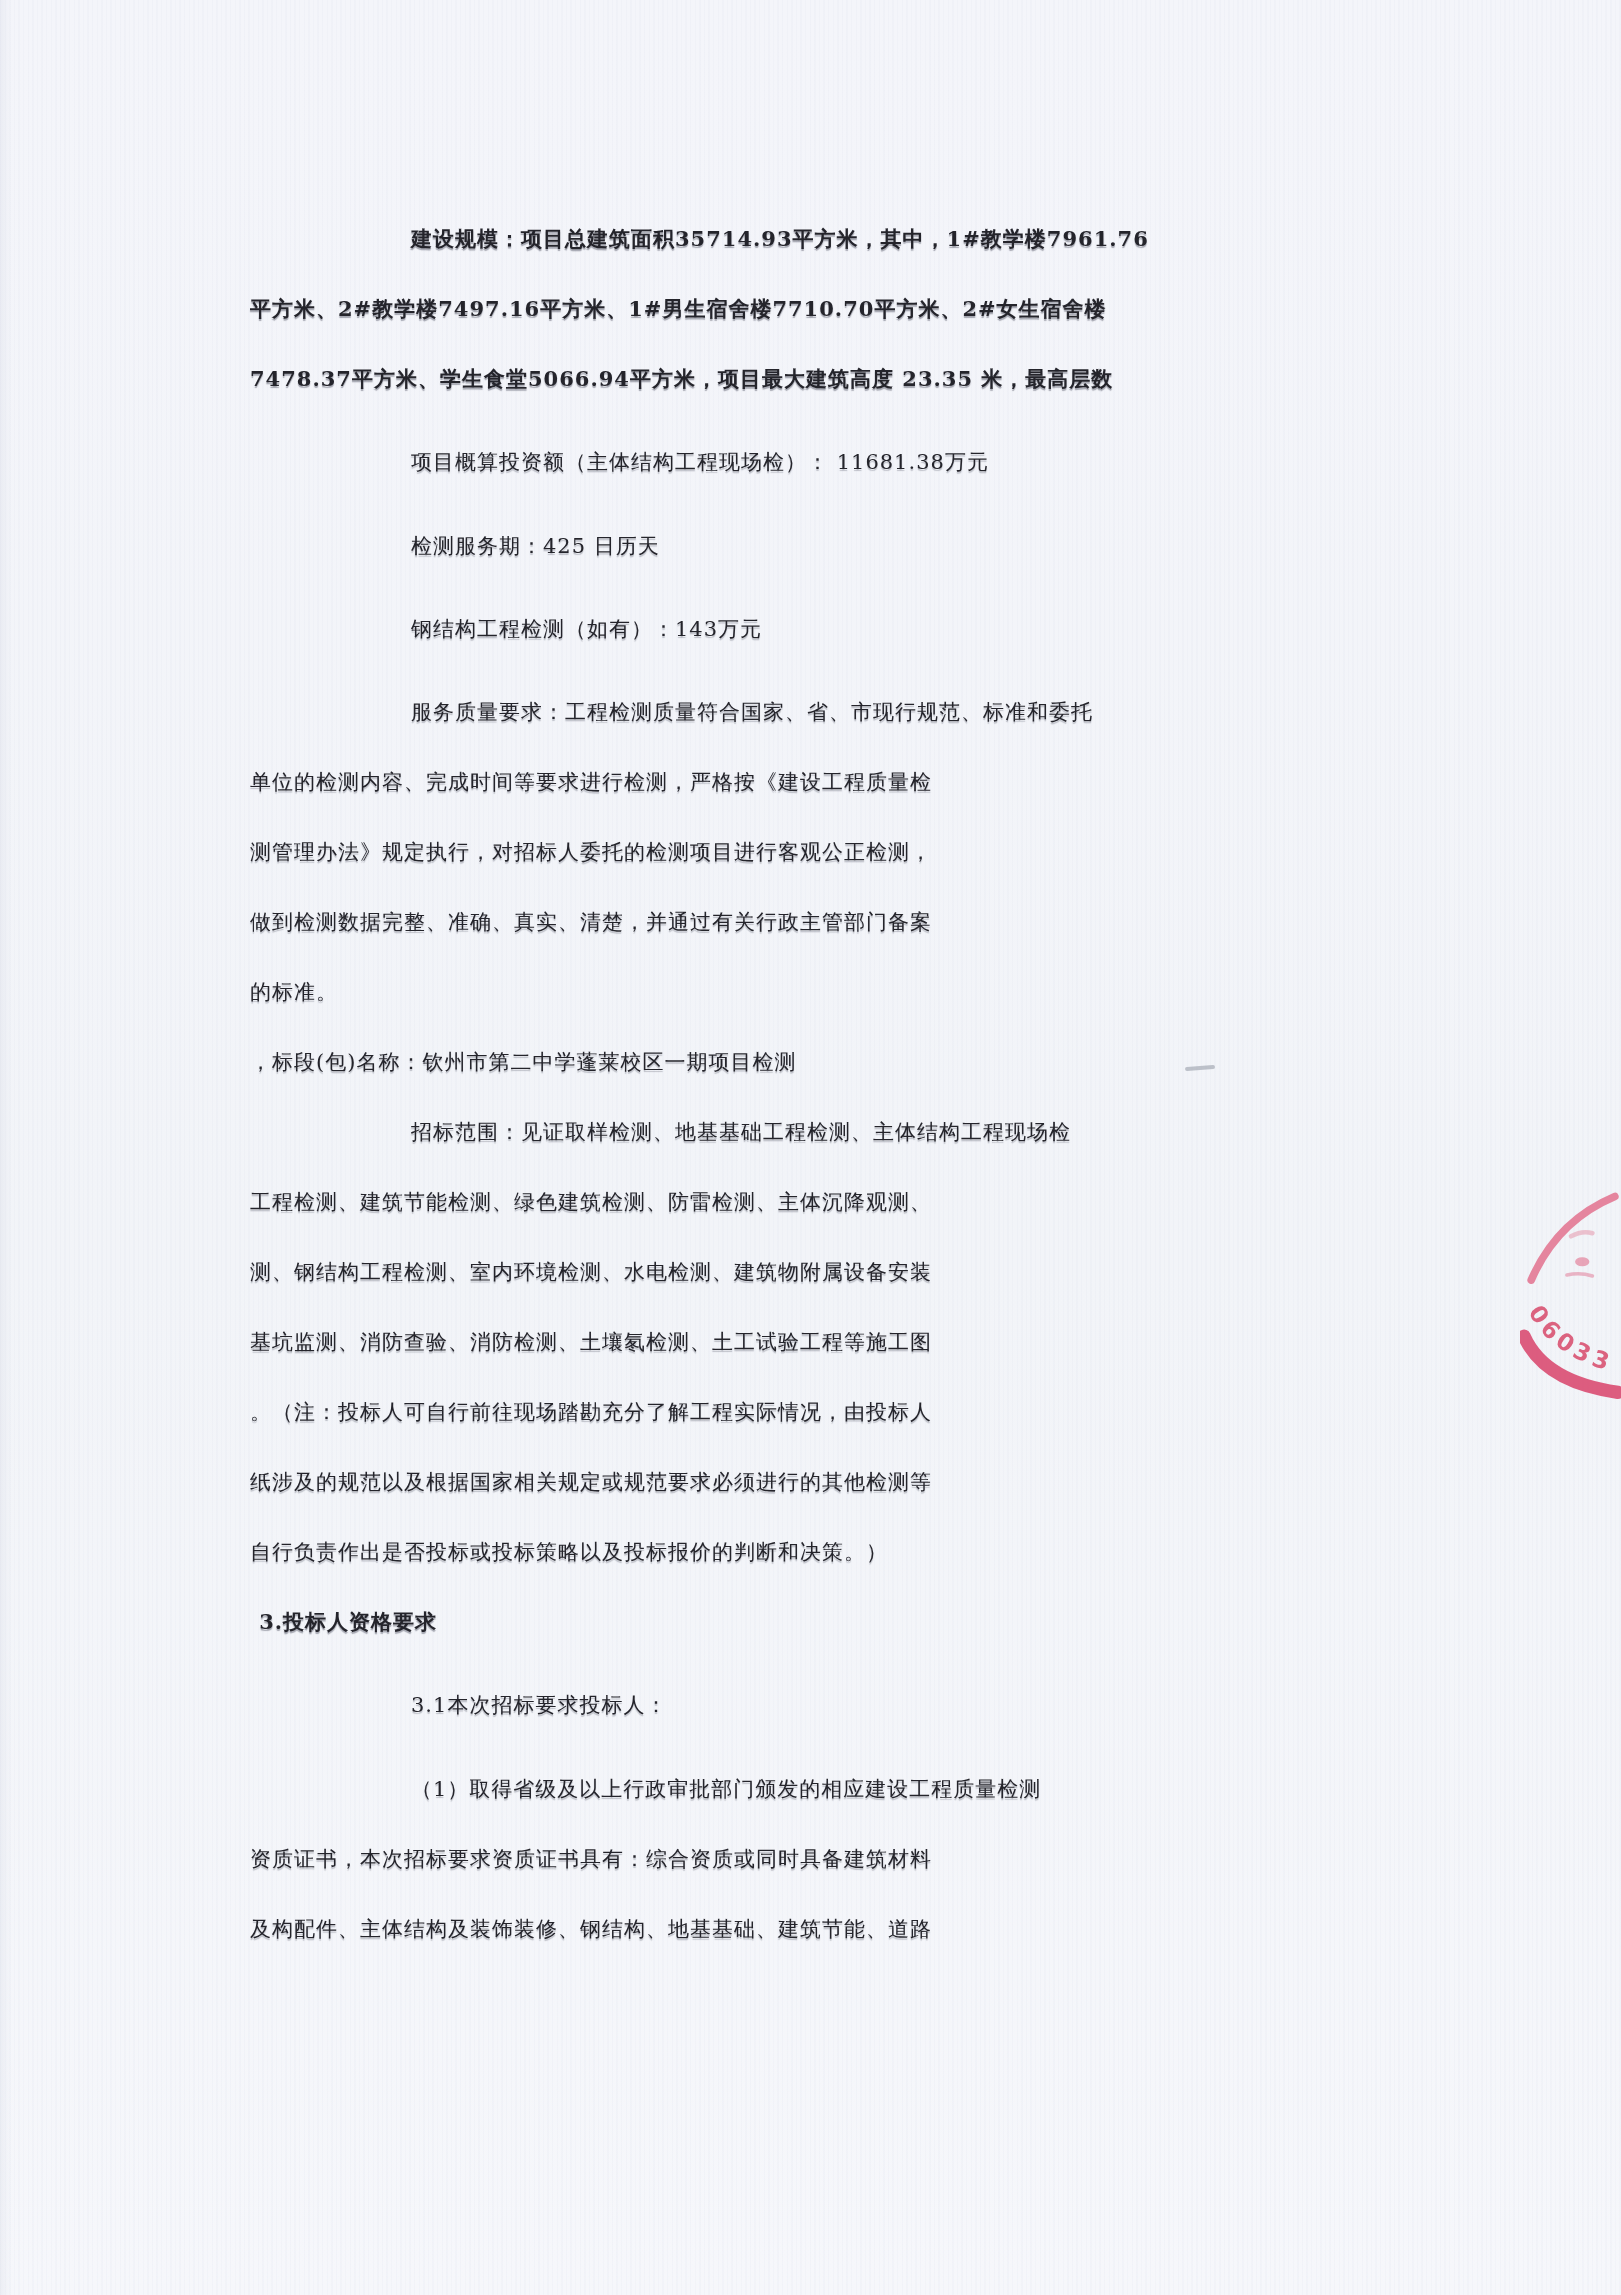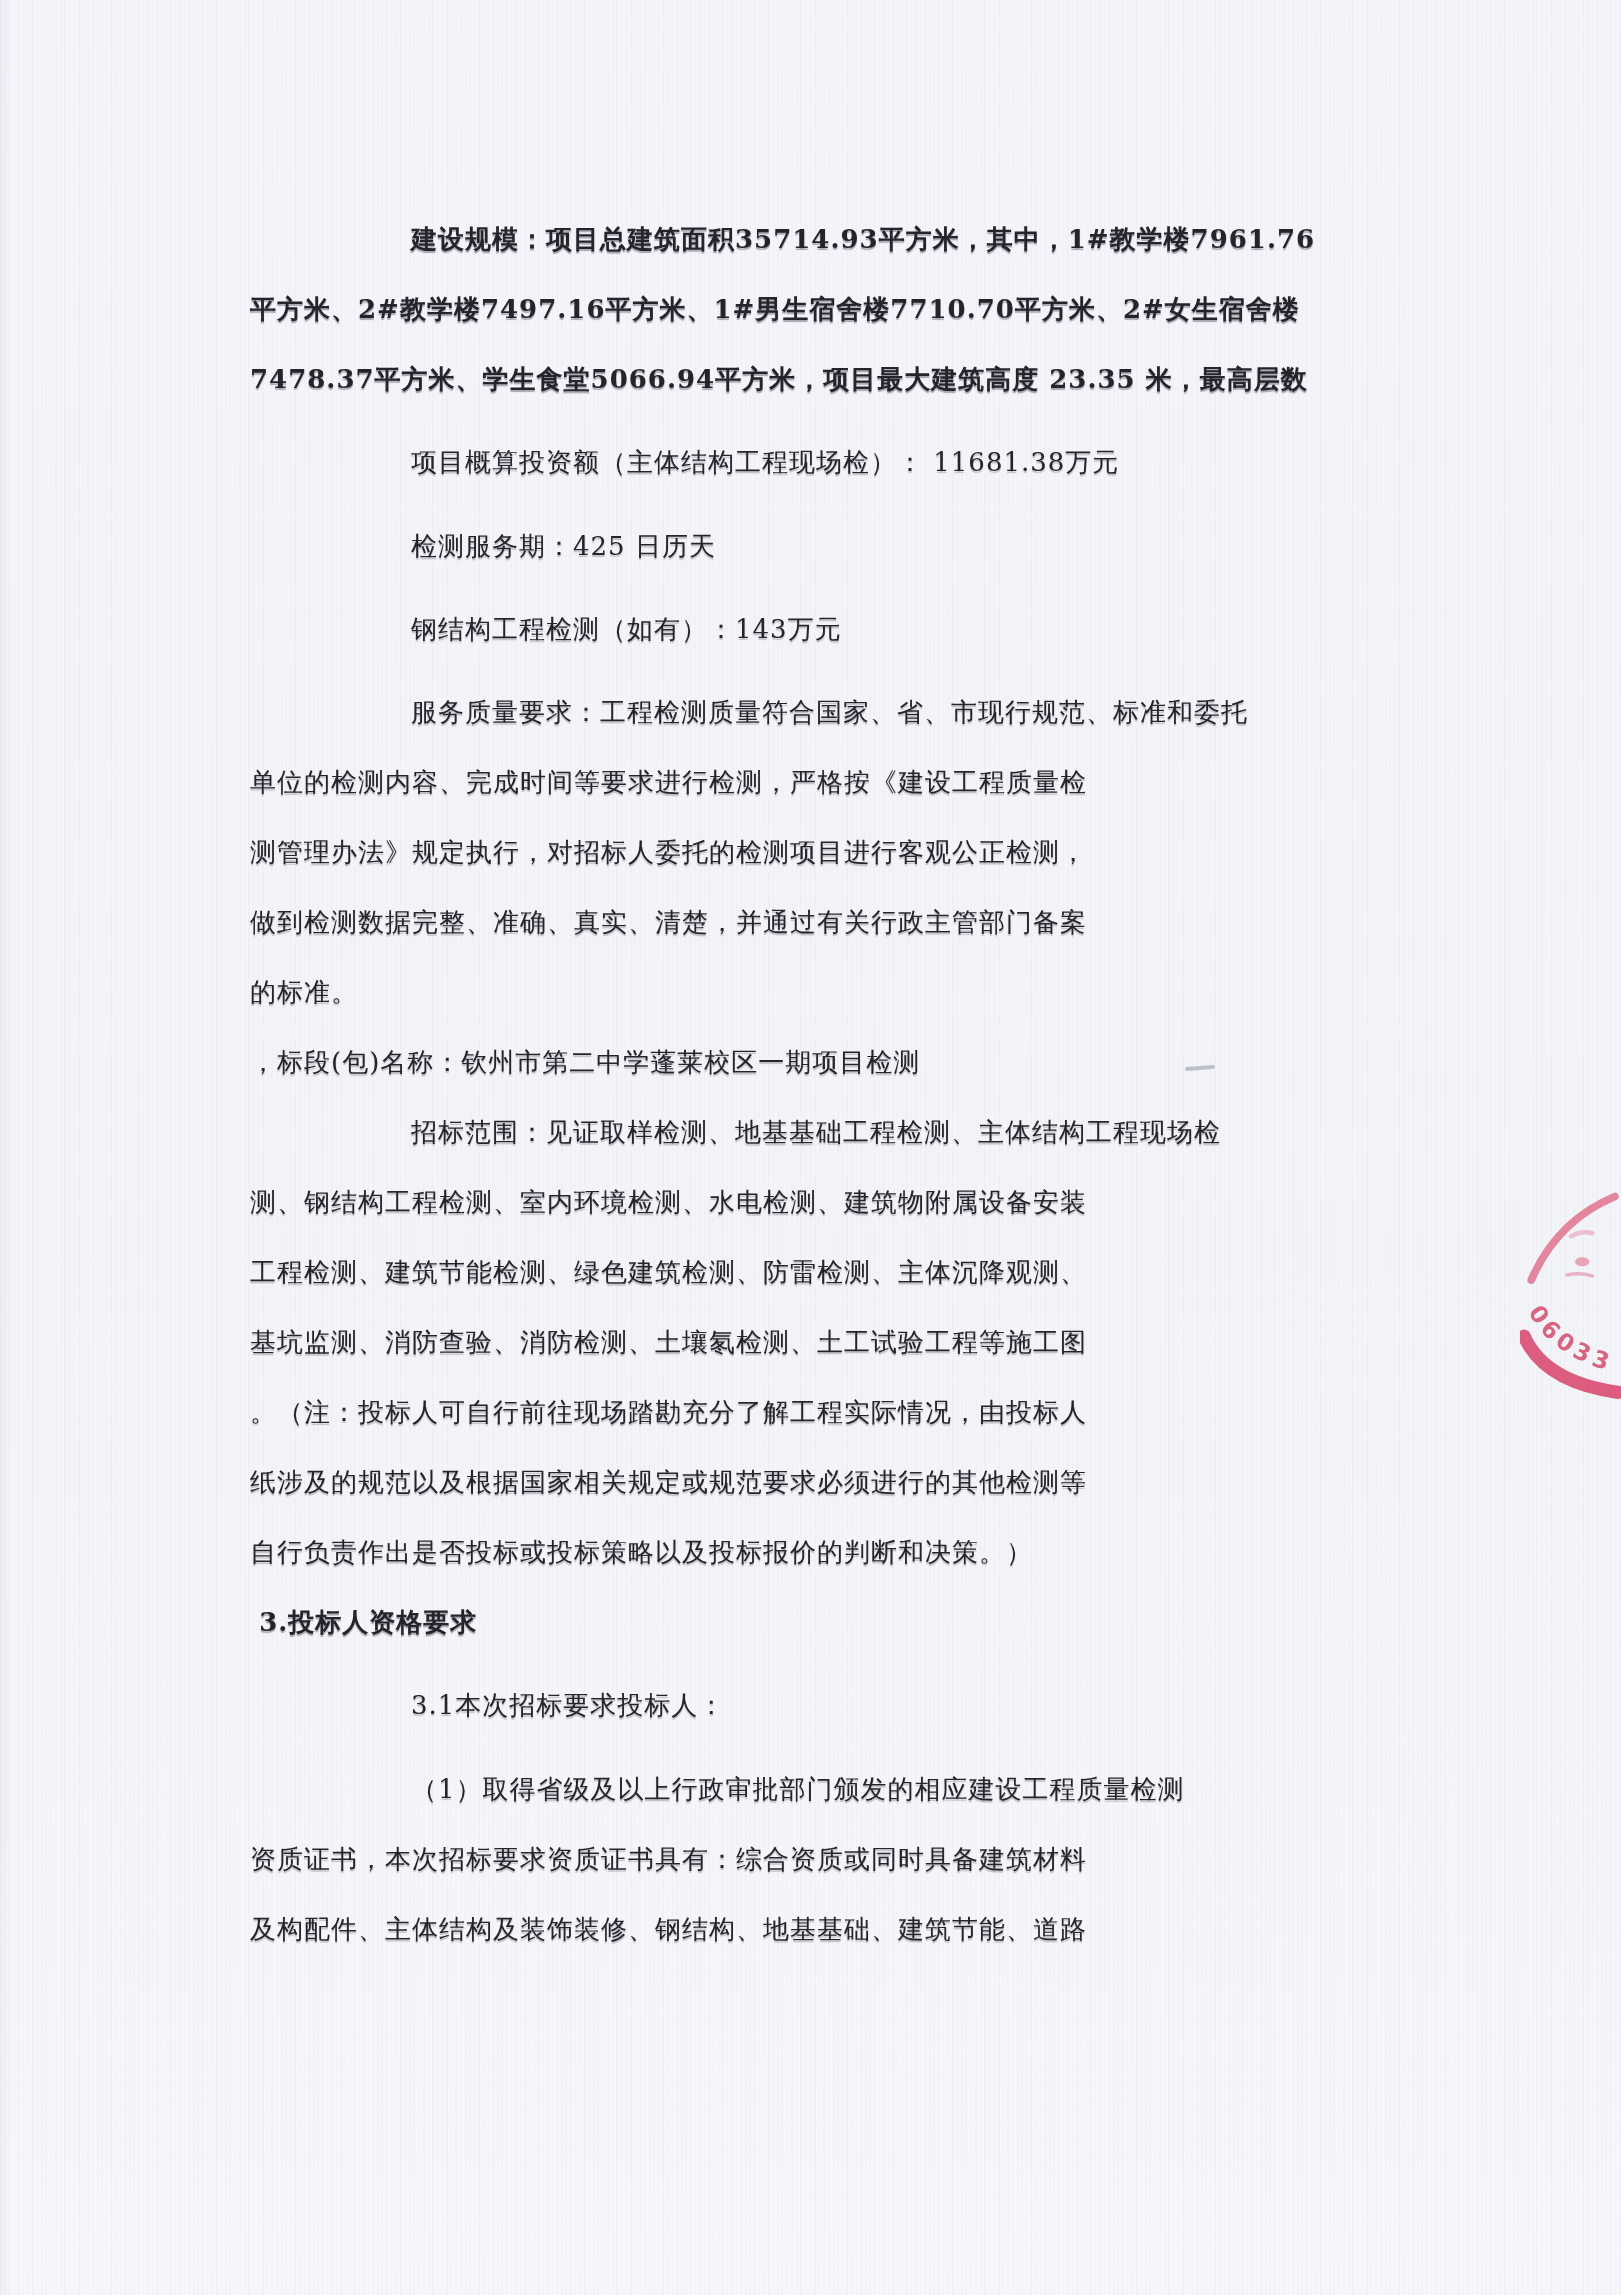--- a/index.html
+++ b/index.html
@@ -17,21 +17,21 @@
   .content{
     position:absolute;
     left:250px;
     top:204px;
     width:1237px;
     color:#24242b;
   }
   .line{
     height:70px;
     line-height:70px;
-    font-size:26px;
+    font-size:21px;
     white-space:nowrap;
     letter-spacing:1px;
     text-shadow:0 1.5px 1px rgba(55,58,75,0.28);
   }
   .bold{
     font-weight:700;
     text-shadow:0 1.5px 1px rgba(40,42,60,0.38);
   }
   .ind{padding-left:161px;}
   .ind-sm{padding-left:9.2px;}
@@ -70,22 +70,22 @@
     <div class="line ind gap">项目概算投资额（主体结构工程现场检）： 11681.38万元</div>
     <div class="line ind gap">检测服务期：425 日历天</div>
     <div class="line ind gap">钢结构工程检测（如有）：143万元</div>
     <div class="line ind gap">服务质量要求：工程检测质量符合国家、省、市现行规范、标准和委托</div>
     <div class="line">单位的检测内容、完成时间等要求进行检测，严格按《建设工程质量检</div>
     <div class="line">测管理办法》规定执行，对招标人委托的检测项目进行客观公正检测，</div>
     <div class="line">做到检测数据完整、准确、真实、清楚，并通过有关行政主管部门备案</div>
     <div class="line">的标准。</div>
     <div class="line">，标段(包)名称：钦州市第二中学蓬莱校区一期项目检测</div>
     <div class="line ind">招标范围：见证取样检测、地基基础工程检测、主体结构工程现场检</div>
+    <div class="line">工程检测、建筑节能检测、绿色建筑检测、防雷检测、主体沉降观测、</div>
     <div class="line">测、钢结构工程检测、室内环境检测、水电检测、建筑物附属设备安装</div>
-    <div class="line">工程检测、建筑节能检测、绿色建筑检测、防雷检测、主体沉降观测、</div>
     <div class="line">基坑监测、消防查验、消防检测、土壤氡检测、土工试验工程等施工图</div>
     <div class="line">。（注：投标人可自行前往现场踏勘充分了解工程实际情况，由投标人</div>
     <div class="line">纸涉及的规范以及根据国家相关规定或规范要求必须进行的其他检测等</div>
     <div class="line">自行负责作出是否投标或投标策略以及投标报价的判断和决策。）</div>
     <div class="line bold ind-sm">3.投标人资格要求</div>
     <div class="line ind gap">3.1本次招标要求投标人：</div>
     <div class="line ind gap">（1）取得省级及以上行政审批部门颁发的相应建设工程质量检测</div>
     <div class="line">资质证书，本次招标要求资质证书具有：综合资质或同时具备建筑材料</div>
     <div class="line">及构配件、主体结构及装饰装修、钢结构、地基基础、建筑节能、道路</div>
   </div>

